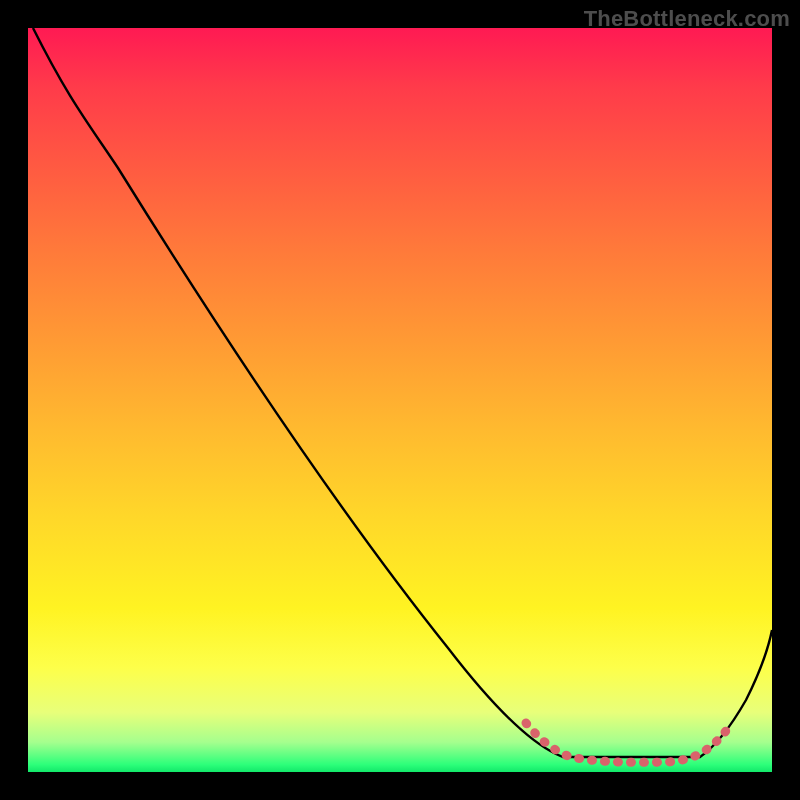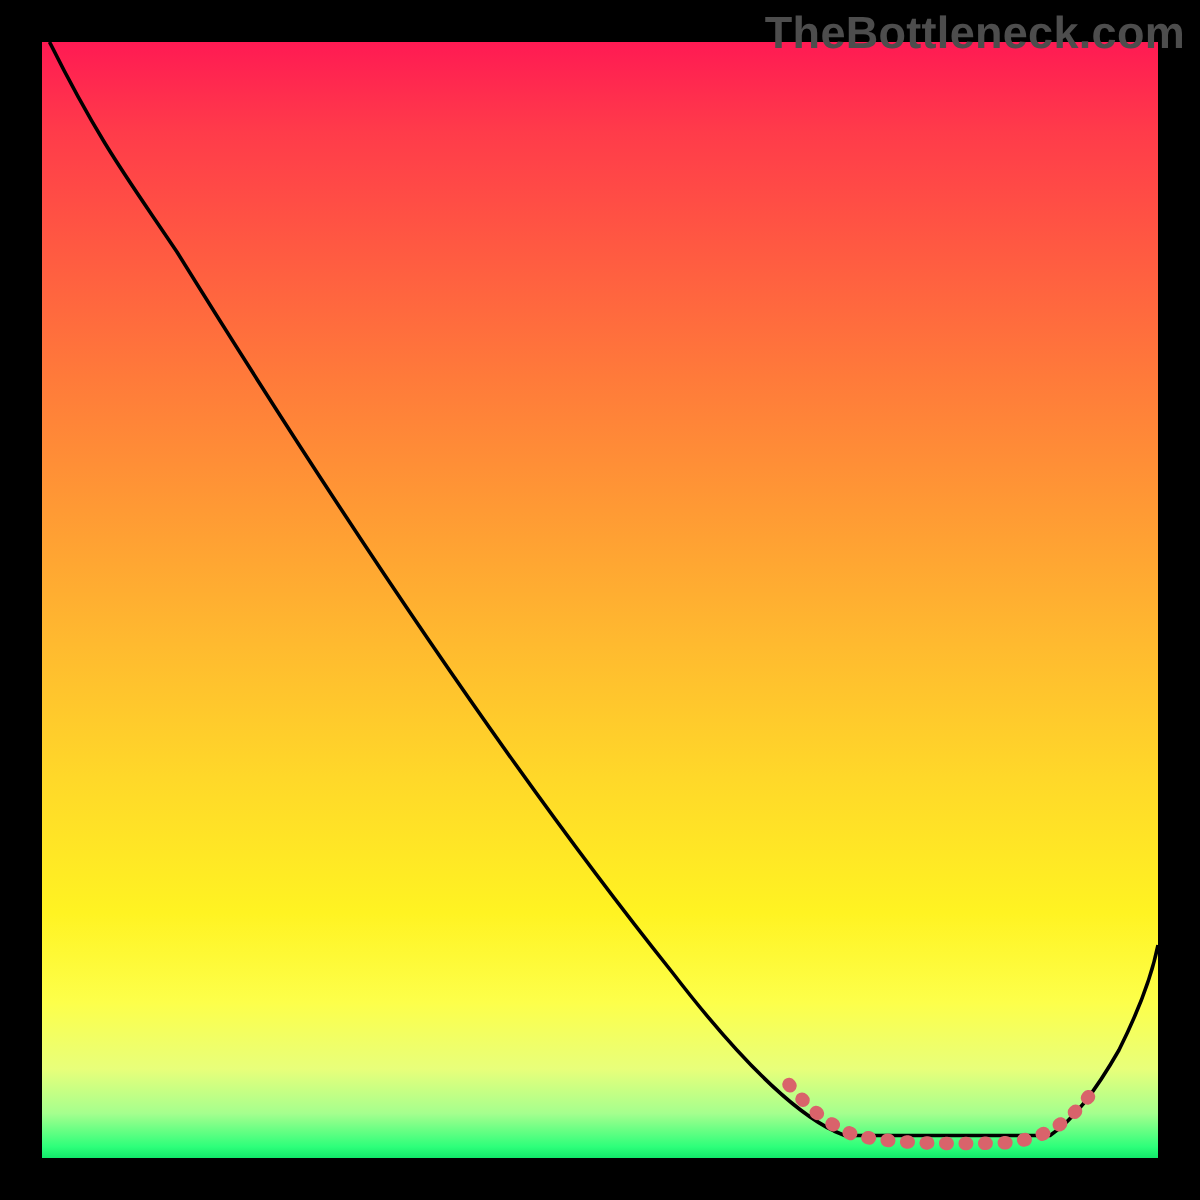--- a/index.html
+++ b/index.html
@@ -15,21 +15,21 @@
     position: relative;
     width: 800px;
     height: 800px;
     background: #000;
   }
   .watermark {
     position: absolute;
     top: 6px;
     right: 10px;
     color: #4d4d4d;
-    font-size: 30px;
+    font-size: 22px;
     font-weight: 600;
     letter-spacing: 0.2px;
     z-index: 5;
   }
   .plot-area {
     position: absolute;
     left: 28px;
     top: 28px;
     width: 744px;
     height: 744px;

